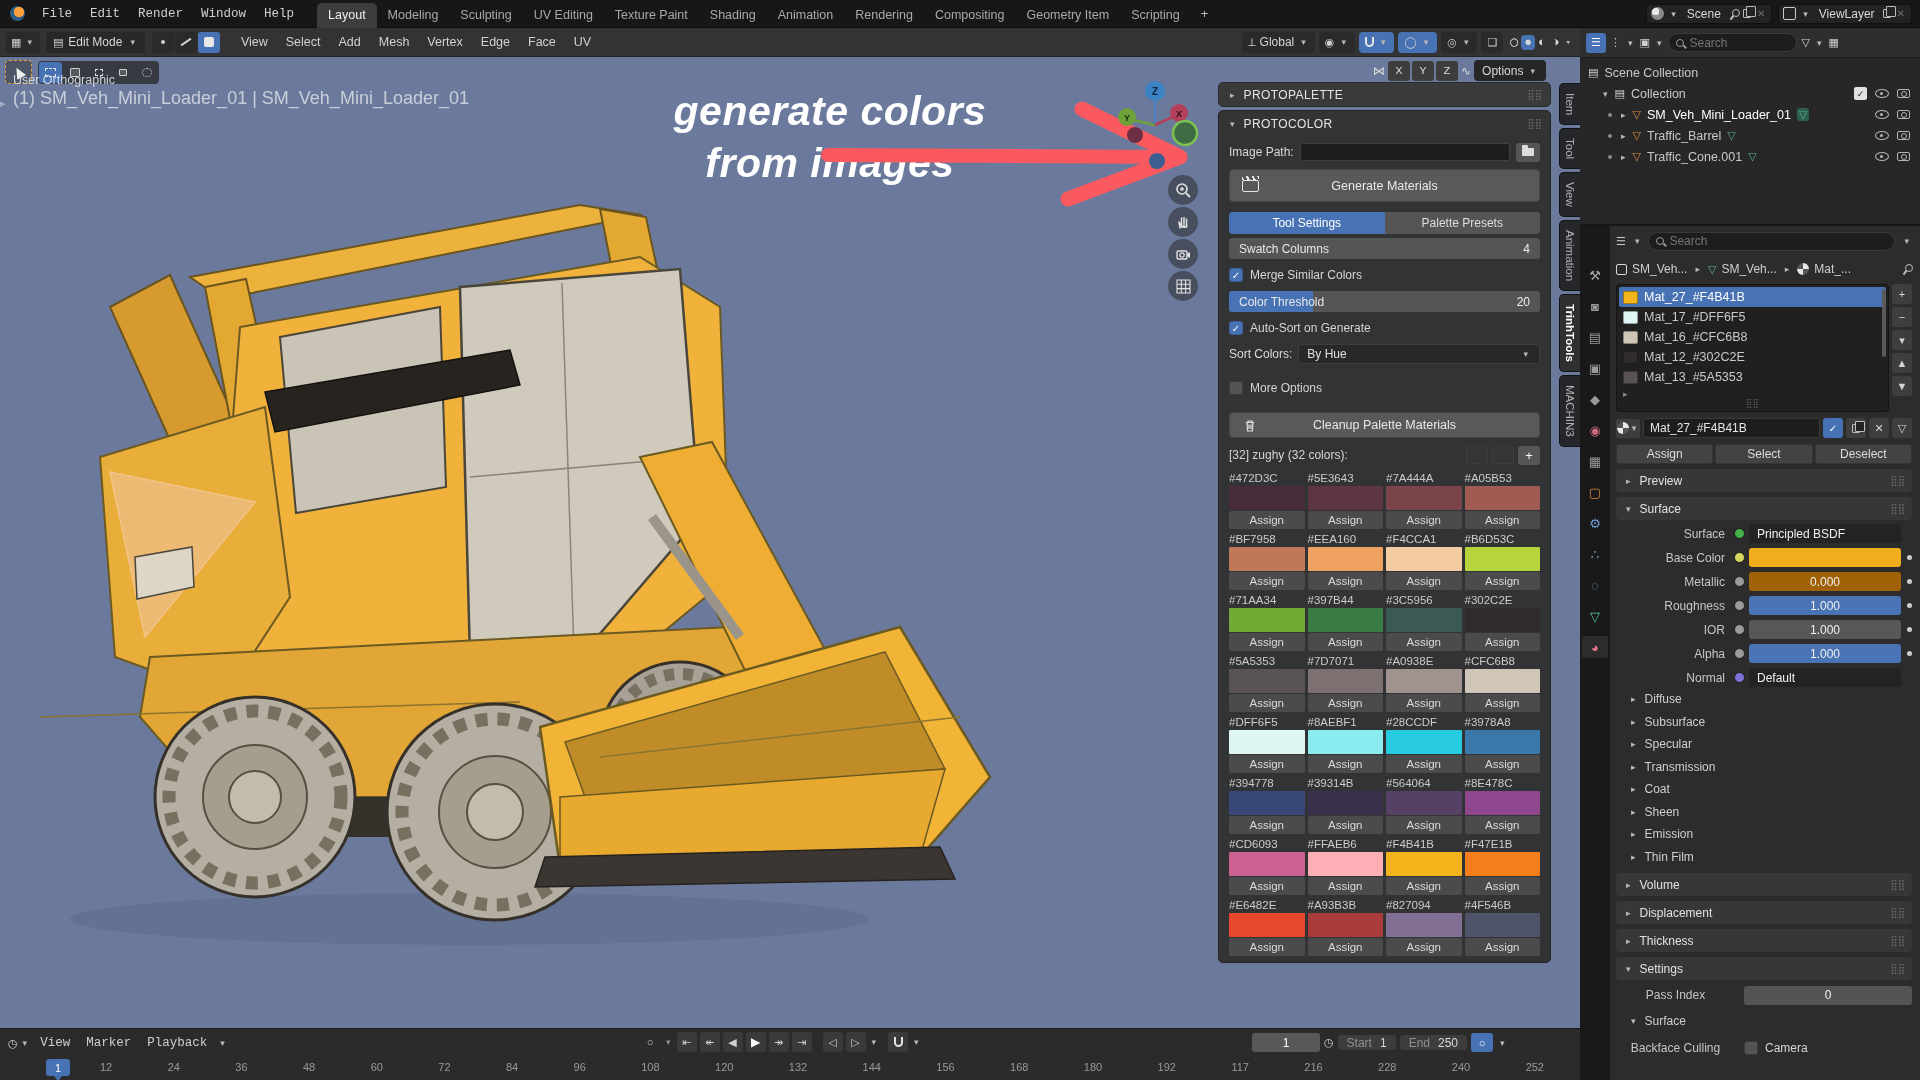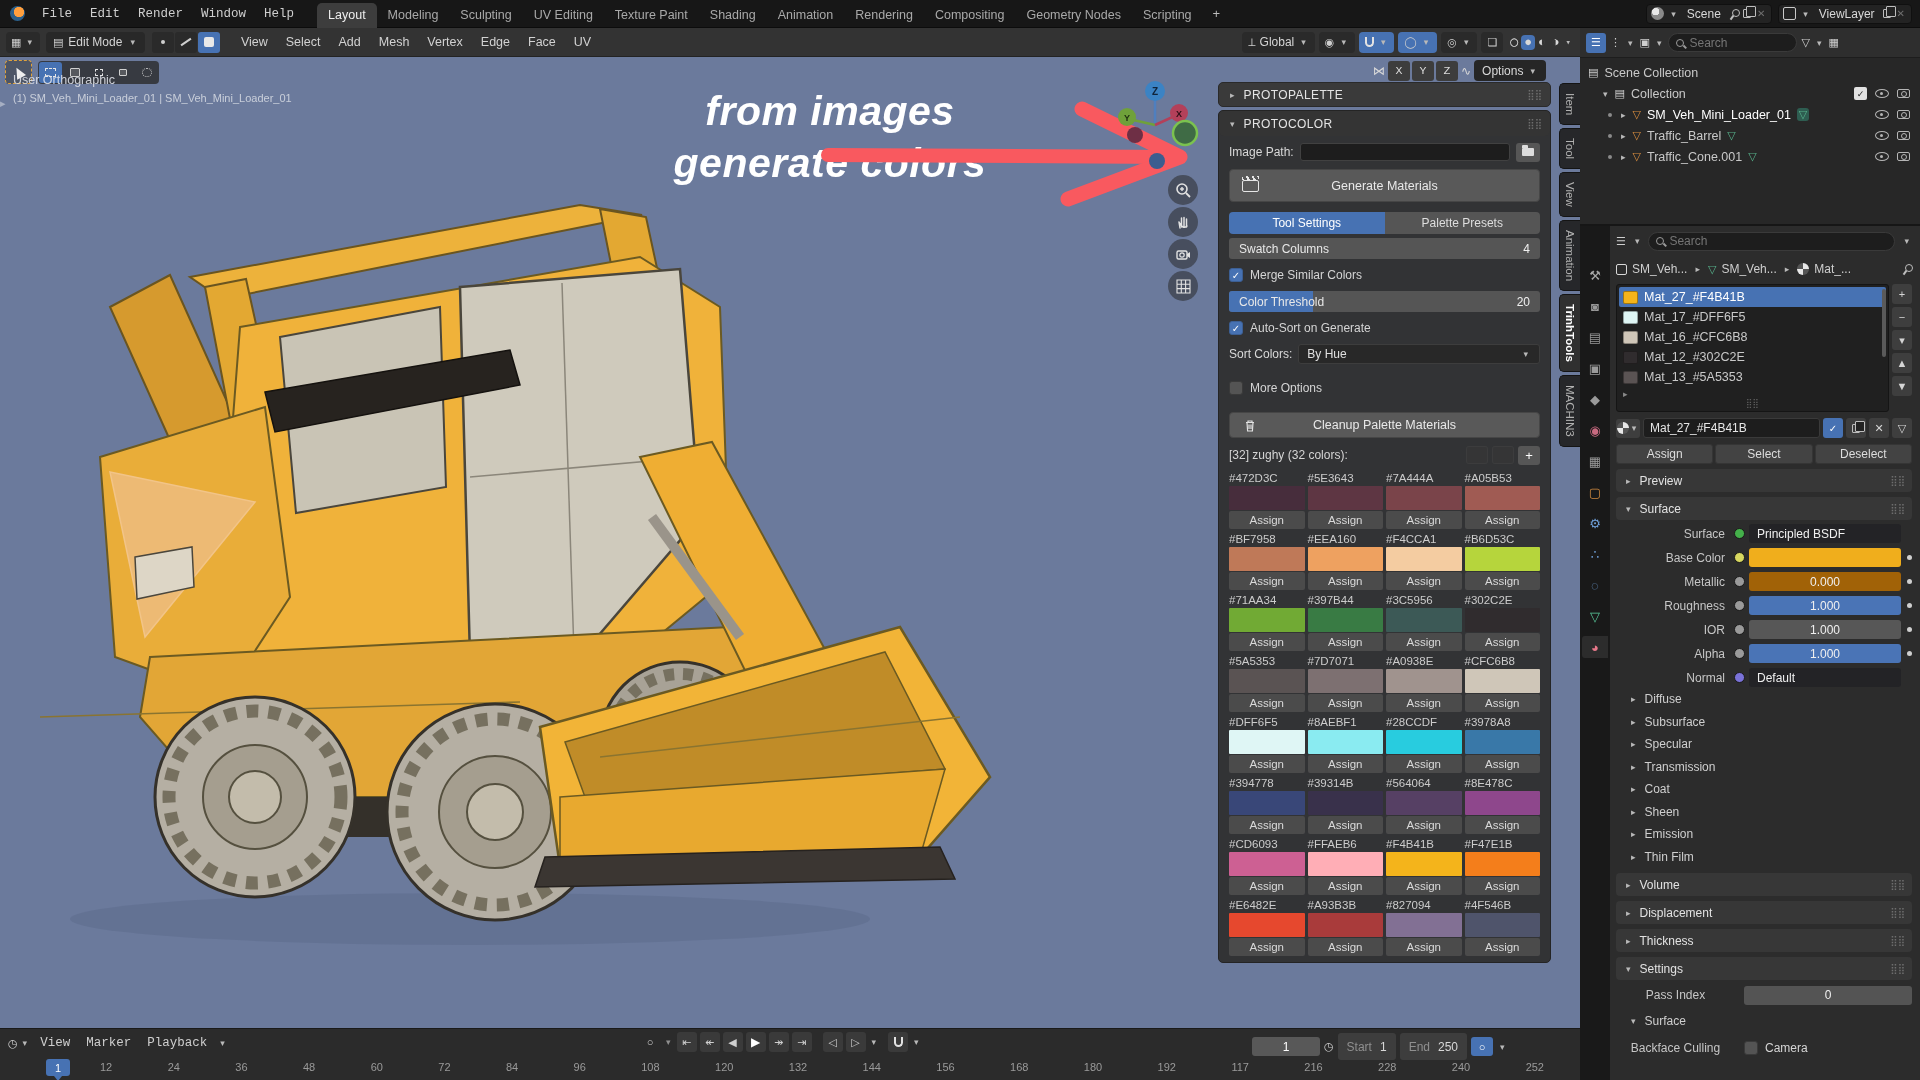--- a/index.html
+++ b/index.html
@@ -66,21 +66,21 @@
   .box-dash { width:11px; height:9px; border:1px dashed #e8e8e8; border-radius:1px; }
   .box-solid { width:10px; height:9px; border:1px solid #cfcfcf; background:#9a9a9a55; border-radius:1px; }
   .box-dot { width:10px; height:9px; border:1px dotted #cfcfcf; border-radius:50%; }
   .cursor-arrow { width:0; height:0; border-left:5px solid transparent; border-right:5px solid transparent; border-bottom:11px solid #efefef; transform:rotate(-28deg); }
   .tools-right { position:absolute; right:34px; top:3px; display:flex; gap:3px; align-items:center; }
   .axis-btn { width:22px; height:20px; background:#3d3d3d; border-radius:3px; color:#dcdcdc; display:flex; align-items:center; justify-content:center; font-size:11.5px; }
   .opt-pill { display:flex; align-items:center; gap:4px; background:#262626; border-radius:4px; height:21px; padding:0 8px; color:#d8d8d8; }
   .butterfly { font-size:12px; color:#d8d8d8; }
   .vp-info { position:absolute; left:13px; top:14px; line-height:18px; }
   .vp-info .l1 { color:#e3e6ecdd; font-size:12.5px; }
-  .vp-info .l2 { color:#dfe2e8cc; font-size:11px; }
+  .vp-info .l2 { color:#dfe2e8cc; font-size:18px; }
   .edge-toggle { position:absolute; left:0px; top:40px; color:#cfd4de99; font-size:11px; }
 
   .overlay-text { position:absolute; left:610px; top:28px; width:440px; text-align:center;
     font-size:41px; font-weight:bold; font-style:italic; color:#ffffff; line-height:52px; letter-spacing:0.5px; }
 
   .nav-fab { position:absolute; width:30px; height:30px; border-radius:50%; background:#28282888;
     display:flex; align-items:center; justify-content:center; }
 
   .side-tabs { position:absolute; right:0; top:26px; display:flex; flex-direction:column; gap:3px; }
   .side-tab { writing-mode:vertical-rl; background:#1f1f1fe8; color:#b2b2b2; font-size:11.5px;
@@ -197,21 +197,21 @@
   
   #timeline { position:absolute; left:0; top:1028px; width:1580px; height:52px; background:#2b2b2b; border-top:1px solid #1a1a1a; }
   .tl-hdr { height:28px; display:flex; align-items:center; padding:0 8px; gap:2px; }
   .tl-menu { padding:0 8px; color:#cfcfcf; font-size:12.5px; }
   .tl-controls { position:absolute; left:640px; top:3px; display:flex; align-items:center; gap:3px; }
   .pb-btn { min-width:20px; height:20px; background:#3a3a3a; border-radius:3px; color:#cfcfcf; display:flex;
     align-items:center; justify-content:center; font-size:11px; padding:0 3px; }
   .pb-btn.play { color:#ffffff; font-size:12px; }
   .tl-fields { position:absolute; left:1252px; top:4px; display:flex; align-items:center; gap:4px; }
   .frame-field { width:68px; height:19px; background:#585858; border-radius:3px; display:flex; align-items:center; justify-content:center; color:#fff; }
-  .se-field { height:27px; background:#3d3d3d; border-radius:3px; display:flex; align-items:center; gap:8px; padding:0 9px; color:#d8d8d8; }
+  .se-field { height:15px; background:#3d3d3d; border-radius:3px; display:flex; align-items:center; gap:8px; padding:0 9px; color:#d8d8d8; }
   .sync-btn { width:22px; height:19px; background:#4772b3; border-radius:3px; display:flex; align-items:center; justify-content:center; font-size:11px; color:#fff; }
   .ruler { position:absolute; left:100px; right:36px; top:32px; display:flex; justify-content:space-between; }
   .tick { color:#9a9a9a; font-size:11px; }
   .playhead { position:absolute; left:46px; top:30px; width:24px; height:17px; background:#4772b3; border-radius:3px;
     color:#fff; font-size:11px; display:flex; align-items:center; justify-content:center; }
   .playhead::after { content:""; position:absolute; left:8px; top:17px; border-left:4px solid transparent;
     border-right:4px solid transparent; border-top:5px solid #4772b3; }
 </style>
 </head>
 <body>
@@ -230,21 +230,21 @@
 
   <span class="ws-tab active">Layout</span>
       <span class="ws-tab">Modeling</span>
       <span class="ws-tab">Sculpting</span>
       <span class="ws-tab">UV Editing</span>
       <span class="ws-tab">Texture Paint</span>
       <span class="ws-tab">Shading</span>
       <span class="ws-tab">Animation</span>
       <span class="ws-tab">Rendering</span>
       <span class="ws-tab">Compositing</span>
-      <span class="ws-tab">Geometry Nodes</span>
+      <span class="ws-tab">Geometry Item</span>
       <span class="ws-tab">Scripting</span>
     </div>
   <span class="ws-add">+</span>
   <div class="tb-right">
     <div class="tb-field">
       <span class="mini-ic scene-ic"></span>
       <span class="chev">▾</span>
       <span class="txt">Scene</span>
       <span class="pin-ic"></span>
       <span class="copy-ic"></span>
@@ -367,22 +367,22 @@
     </div>
   </div>
 
   <div class="vp-info">
     <div class="l1">User Orthographic</div>
     <div class="l2">(1) SM_Veh_Mini_Loader_01 | SM_Veh_Mini_Loader_01</div>
   </div>
   <span class="edge-toggle">▸</span>
 
   <div class="overlay-text">
+    <div>generate colors</div>
     <div>from images</div>
-    <div>generate colors</div>
   </div>
 
   <svg class="abs" style="left:820px; top:40px;" width="390" height="110" viewBox="0 0 390 110">
     <path d="M8 58 L352 60" stroke="#F9595F" stroke-width="14" stroke-linecap="round" fill="none"></path>
     <path d="M262 12 L360 60 L248 102" stroke="#F9595F" stroke-width="15" stroke-linecap="round" stroke-linejoin="round" fill="none"></path>
   </svg>
 
   <svg class="abs" style="left:40px; top:100px;" width="1120" height="840" viewBox="0 0 1120 840">
     <ellipse cx="430" cy="762" rx="400" ry="26" fill="#5c6b8c" opacity="0.55"></ellipse>
 

